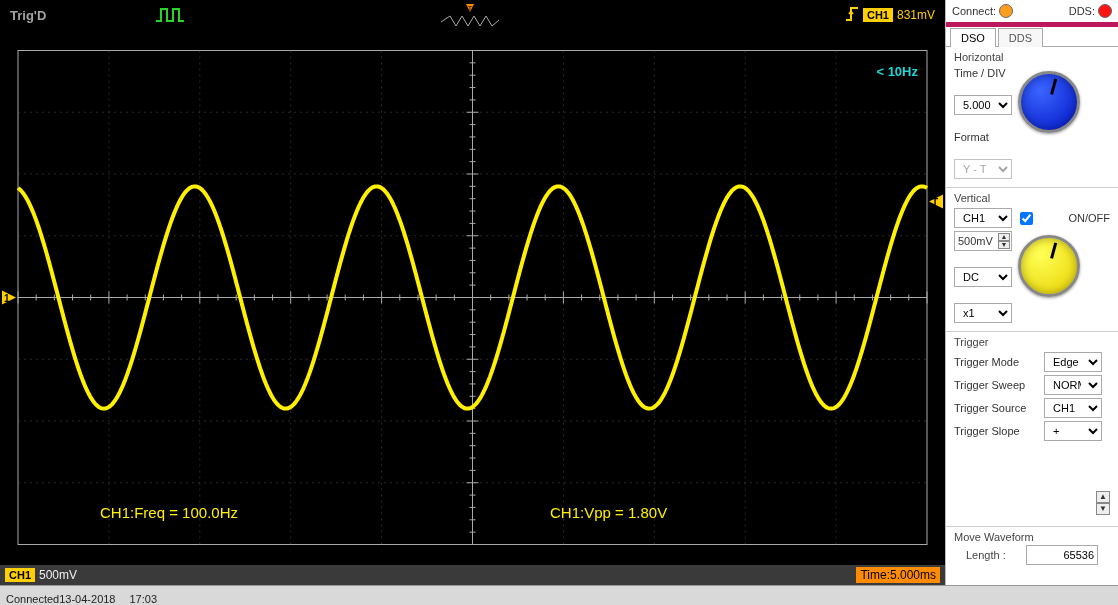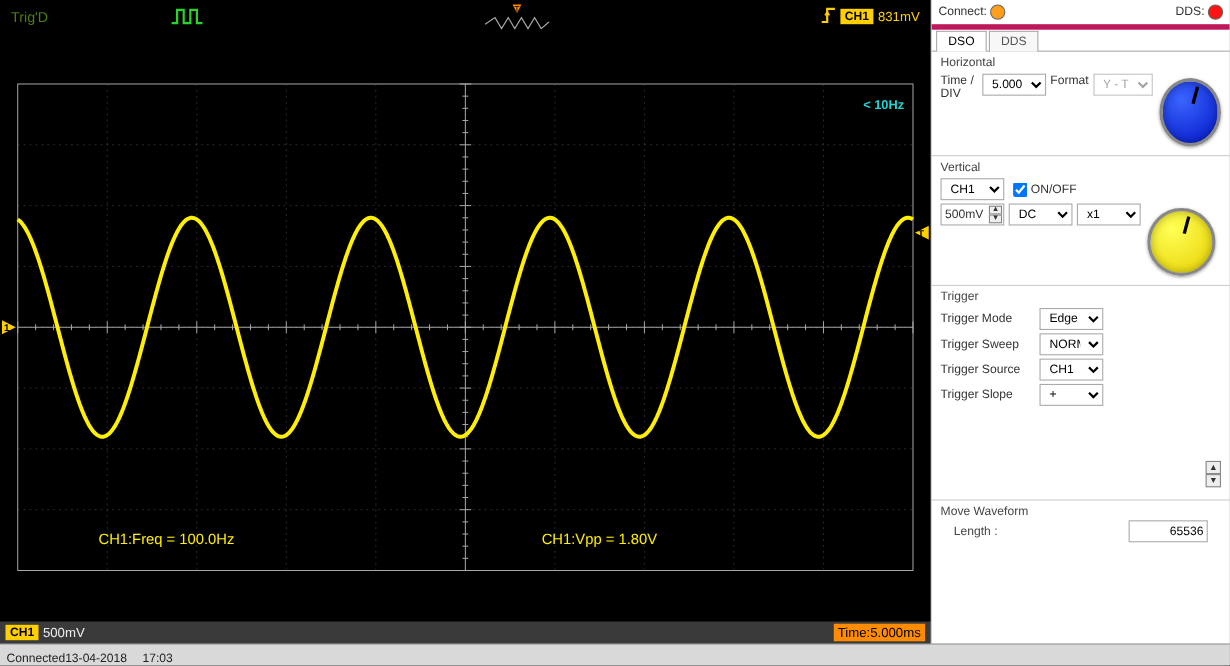--- a/index.html
+++ b/index.html
@@ -4,21 +4,21 @@
 <style>
   * { box-sizing: border-box; margin: 0; padding: 0; }
   body { font-family: Arial, sans-serif; font-size: 11px; background: #ececec; width: 1118px; height: 605px; overflow: hidden; display: flex; flex-direction: column; }
   
   .main-row { display: flex; flex: 1; }
   
   
   .scope-panel { width: 945px; background: #000; display: flex; flex-direction: column; }
   
   .top-bar { height: 30px; background: #000; display: flex; align-items: center; padding: 0 10px; position: relative; }
-  .trigd { color: #4d7c0f; font-size: 13px; font-weight: normal; }
+  .trigd { color: #a3a3a3; font-size: 13px; font-weight: bold; }
   .top-pulse { position: absolute; left: 155px; top: 7px; }
   .top-pulse svg path { stroke: #27d427; stroke-width: 2; fill: none; }
   .trig-marker-top { position: absolute; left: 440px; top: 2px; }
   .top-right { margin-left: auto; display: flex; align-items: center; gap: 4px; }
   .edge-icon { color: #ffcf00; font-size: 14px; }
   .ch-box { background: #ffcf00; color: #000; font-size: 11px; padding: 1px 4px; font-weight: bold; }
   .trig-level { color: #ffcf00; font-size: 12px; }
   
   .scope-body { flex: 1; position: relative; }
   .scope-svg { width: 100%; height: 100%; display: block; background: #000; }
@@ -51,22 +51,22 @@
   .section-title { font-size: 11px; color: #444; margin-bottom: 4px; }
   .row { display: flex; align-items: center; margin: 3px 0; }
   .row label { width: 90px; font-size: 11px; color: #333; }
   select, .combo { font-size: 11px; border: 1px solid #aaa; background: #fff; height: 20px; padding: 0 4px; }
   .small-select { width: 58px; }
   .knob { width: 62px; height: 62px; border-radius: 50%; border: 3px solid #888; box-shadow: inset 0 0 8px rgba(0,0,0,0.3), 0 1px 3px rgba(0,0,0,0.4); position: relative; margin-left:6px;}
   .knob::after { content:''; position:absolute; width:3px; height:16px; background:#000; top:4px; left:50%; transform: translateX(-50%) rotate(15deg); transform-origin: 50% 26px; }
   .knob-blue { background: radial-gradient(circle at 35% 30%, #3a64ff, #0015c4); }
   .knob-yellow { background: radial-gradient(circle at 35% 30%, #ffff55, #e6d000); }
   .horiz-row { display: flex; align-items: flex-start; }
-  .horiz-left { display: flex; flex-direction: row; gap: 4px; }
-  .check { display:flex; align-items:center; gap:3px; margin-left:8px;}
+  .horiz-left { display: flex; flex-direction: column; gap: 16px; }
+  .check { display:flex; align-items:center; gap:3px; margin-left:8px;justify-content:space-between;}
   .spinner { width:58px; height:20px; border:1px solid #aaa; display:flex; align-items:center; padding:0 3px; font-size:11px; position:relative;}
   .spinner-btns { position:absolute; right:1px; top:1px; display:flex; flex-direction:column;}
   .spinner-btns span{ width:12px;height:8px;border:1px solid #888;background:#eee;font-size:7px;line-height:6px;text-align:center;}
   .section.trigger select { width: 58px; }
   .scroll-spin { margin-left:auto; display:flex;flex-direction:column; }
   .scroll-spin span{ width:14px;height:12px;border:1px solid #888;background:#eee;font-size:8px;text-align:center;line-height:10px;}
   .move-wave { font-size:11px; padding: 4px 8px 2px; color:#444; }
   .length-row { display:flex; align-items:center; padding: 0 20px; font-size:11px; color:#444;}
   .length-row input { border:1px solid #aaa; width:72px; height:20px; font-size:11px; text-align:right; margin-left:auto; padding:0 3px;}
   

